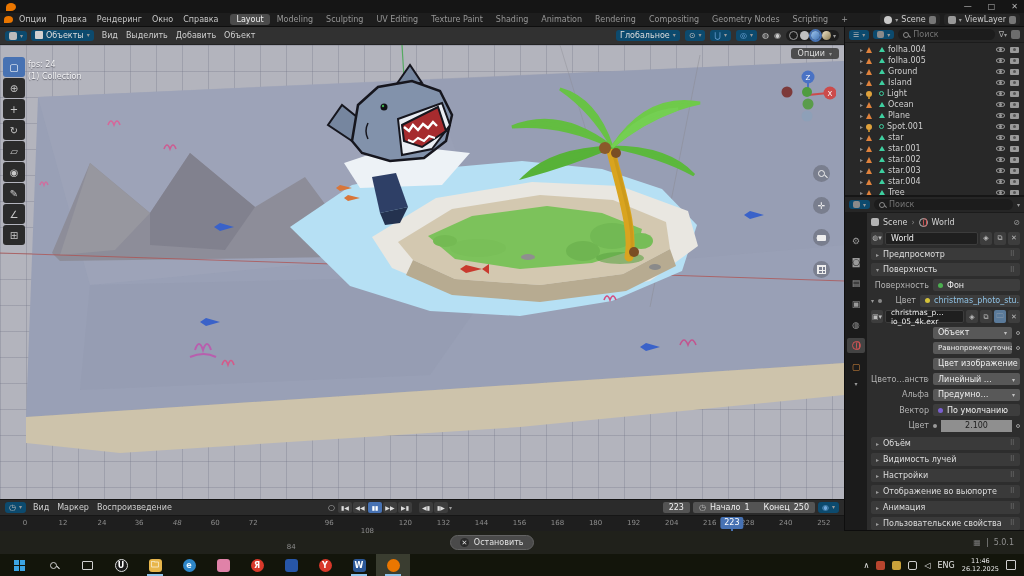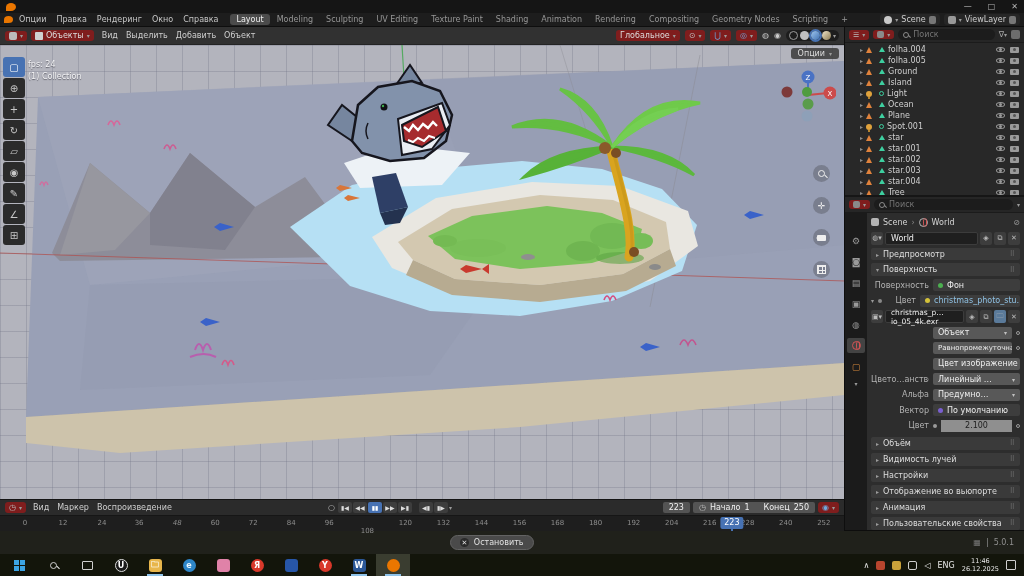--- a/index.html
+++ b/index.html
@@ -17,21 +17,21 @@
 .ws-tab.active{background:#4b4b4b;color:#efefef}
 .topbar-right{margin-left:auto;display:flex;align-items:center;gap:4px}
 .tb-select{display:flex;align-items:center;gap:3px;background:#262626;border-radius:3px;padding:0 4px;height:11px;color:#cfcfcf;font-size:8px}
 .mini-ic{width:8px;height:8px;border-radius:2px;background:#8a8a8a;display:inline-block}
 .caret{font-size:6px;color:#9a9a9a}
 
 .main{display:flex;height:503px}
 .left-col{width:845px;display:flex;flex-direction:column;border-right:1px solid #0e0e0e}
 .vp{flex:1;display:flex;flex-direction:column;min-height:0}
 .vp-header{height:18px;background:#313131;display:flex;align-items:center;gap:4px;padding:0 5px;font-size:8px;border-bottom:1px solid #232323}
-.vph-group{display:flex;align-items:center;gap:3px;background:#7f1d1d;border-radius:3px;padding:1px 4px;color:#ddd}
+.vph-group{display:flex;gap:3px;background:#0c4a6e;border-radius:3px;padding:1px 4px;color:#ddd}
 .vph-menu{padding:0 4px;color:#cfcfcf}
 .vph-right{margin-left:auto;display:flex;align-items:center;gap:5px}
 .shade-group{display:flex;align-items:center;gap:2px;background:#1d1d1d;border-radius:7px;padding:1px 3px}
 .sphere{width:9px;height:9px;border-radius:50%;border:1px solid #9a9a9a}
 .sphere.solid{background:#bfbfbf;border:none}
 .sphere.mat{background:linear-gradient(135deg,#9ec6ef,#3f6fb0);border:none;box-shadow:0 0 0 2px #4772b3}
 .sphere.rend{background:linear-gradient(135deg,#efe4c8,#8a7a52);border:none}
 .vp-canvas{position:relative;flex:1;background:#b3b4bd;background-image:linear-gradient(rgba(116,118,136,.33) 1px,transparent 1px),linear-gradient(90deg,rgba(116,118,136,.33) 1px,transparent 1px);background-size:26px 26px;overflow:hidden}
 .vp-toolbar{position:absolute;left:3px;top:12px;display:flex;flex-direction:column;gap:1px;z-index:5}
 .vp-tool{width:22px;height:20px;background:#2b2b2b;border-radius:3px;color:#c8c8c8;display:flex;align-items:center;justify-content:center;font-size:10px}
@@ -391,21 +391,21 @@
             </div>
         </div>
         <div class="tl-ruler" id="tl-ruler">
             <span class="tick" style="left: 25px;">0</span>
             <span class="tick" style="left: 63.04px;">12</span>
             <span class="tick" style="left: 91px; margin-left: 11px;">24</span>
             <span class="tick" style="left: 139.12px;">36</span>
             <span class="tick" style="left: 177.16px; font-style: italic;">48</span>
             <span class="tick" style="left: 215.2px;">60</span>
             <span class="tick" style="left: 253.24px;">72</span>
-            <span class="tick" style="left: 291.28px;">84</span>
+            <span class="tick" style="left: 291.28px; margin-top: 24px;">84</span>
             <span class="tick" style="left: 329.32px;">96</span>
             <span class="tick" style="left: 367.36px; margin-top: 8px;">108</span>
             <span class="tick" style="left: 405.4px;">120</span>
             <span class="tick" style="left: 443.44px;">132</span>
             <span class="tick" style="left: 481.48px;">144</span>
             <span class="tick" style="left: 519.52px;">156</span>
             <span class="tick" style="left: 557.56px;">168</span>
             <span class="tick" style="left: 595.6px;">180</span>
             <span class="tick" style="left: 633.64px;">192</span>
             <span class="tick" style="left: 671.68px;">204</span>

